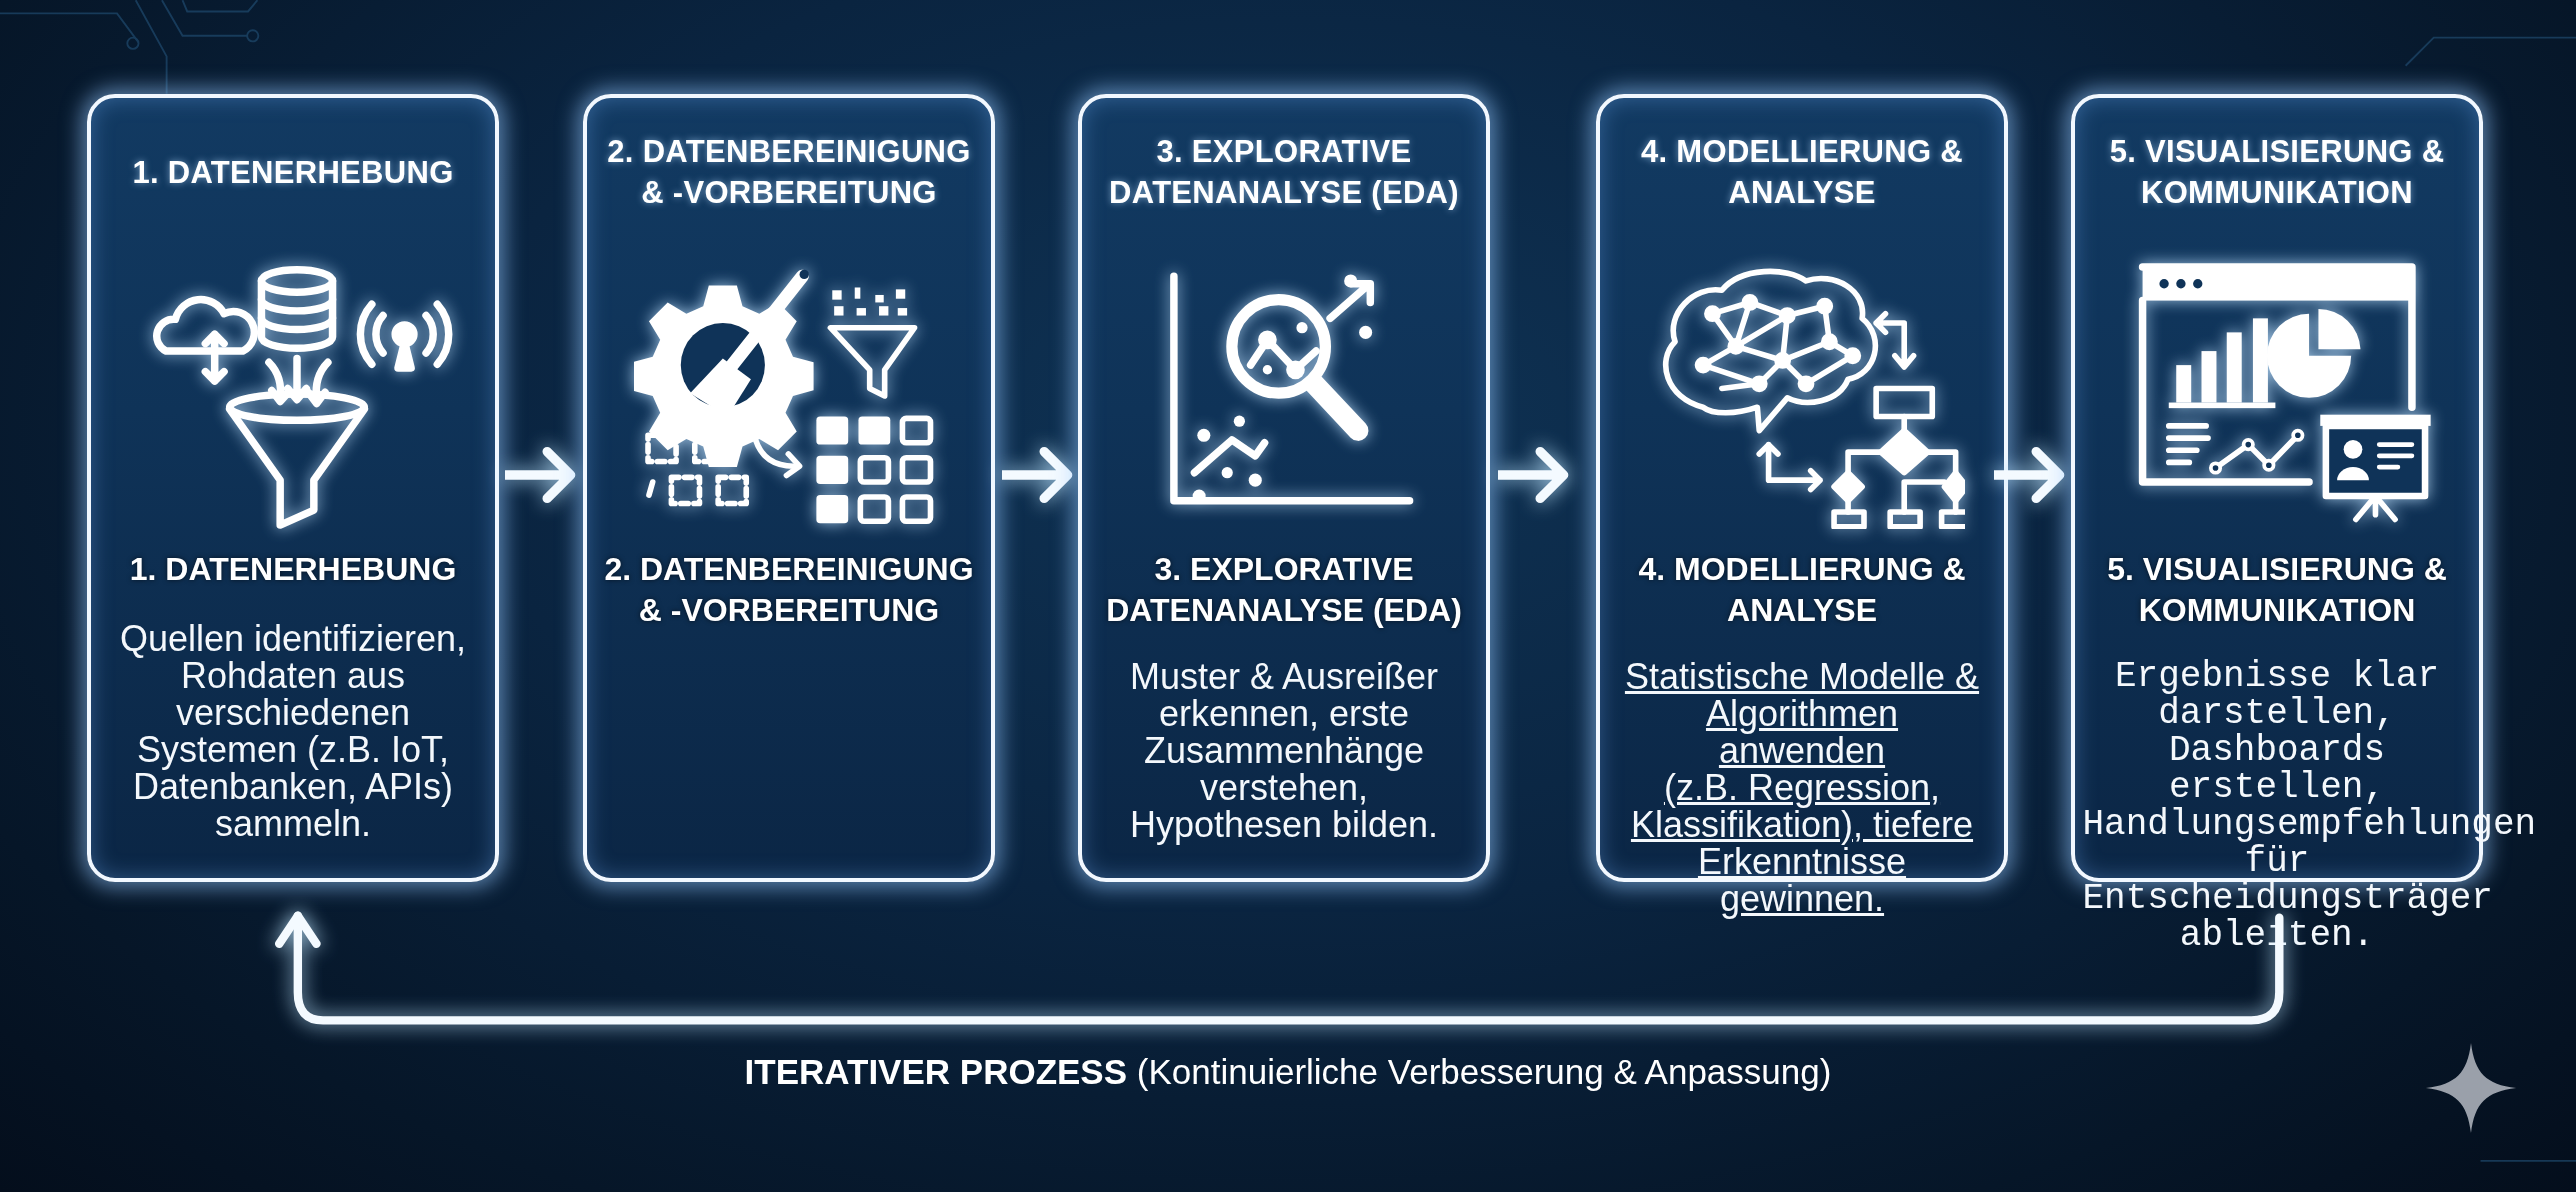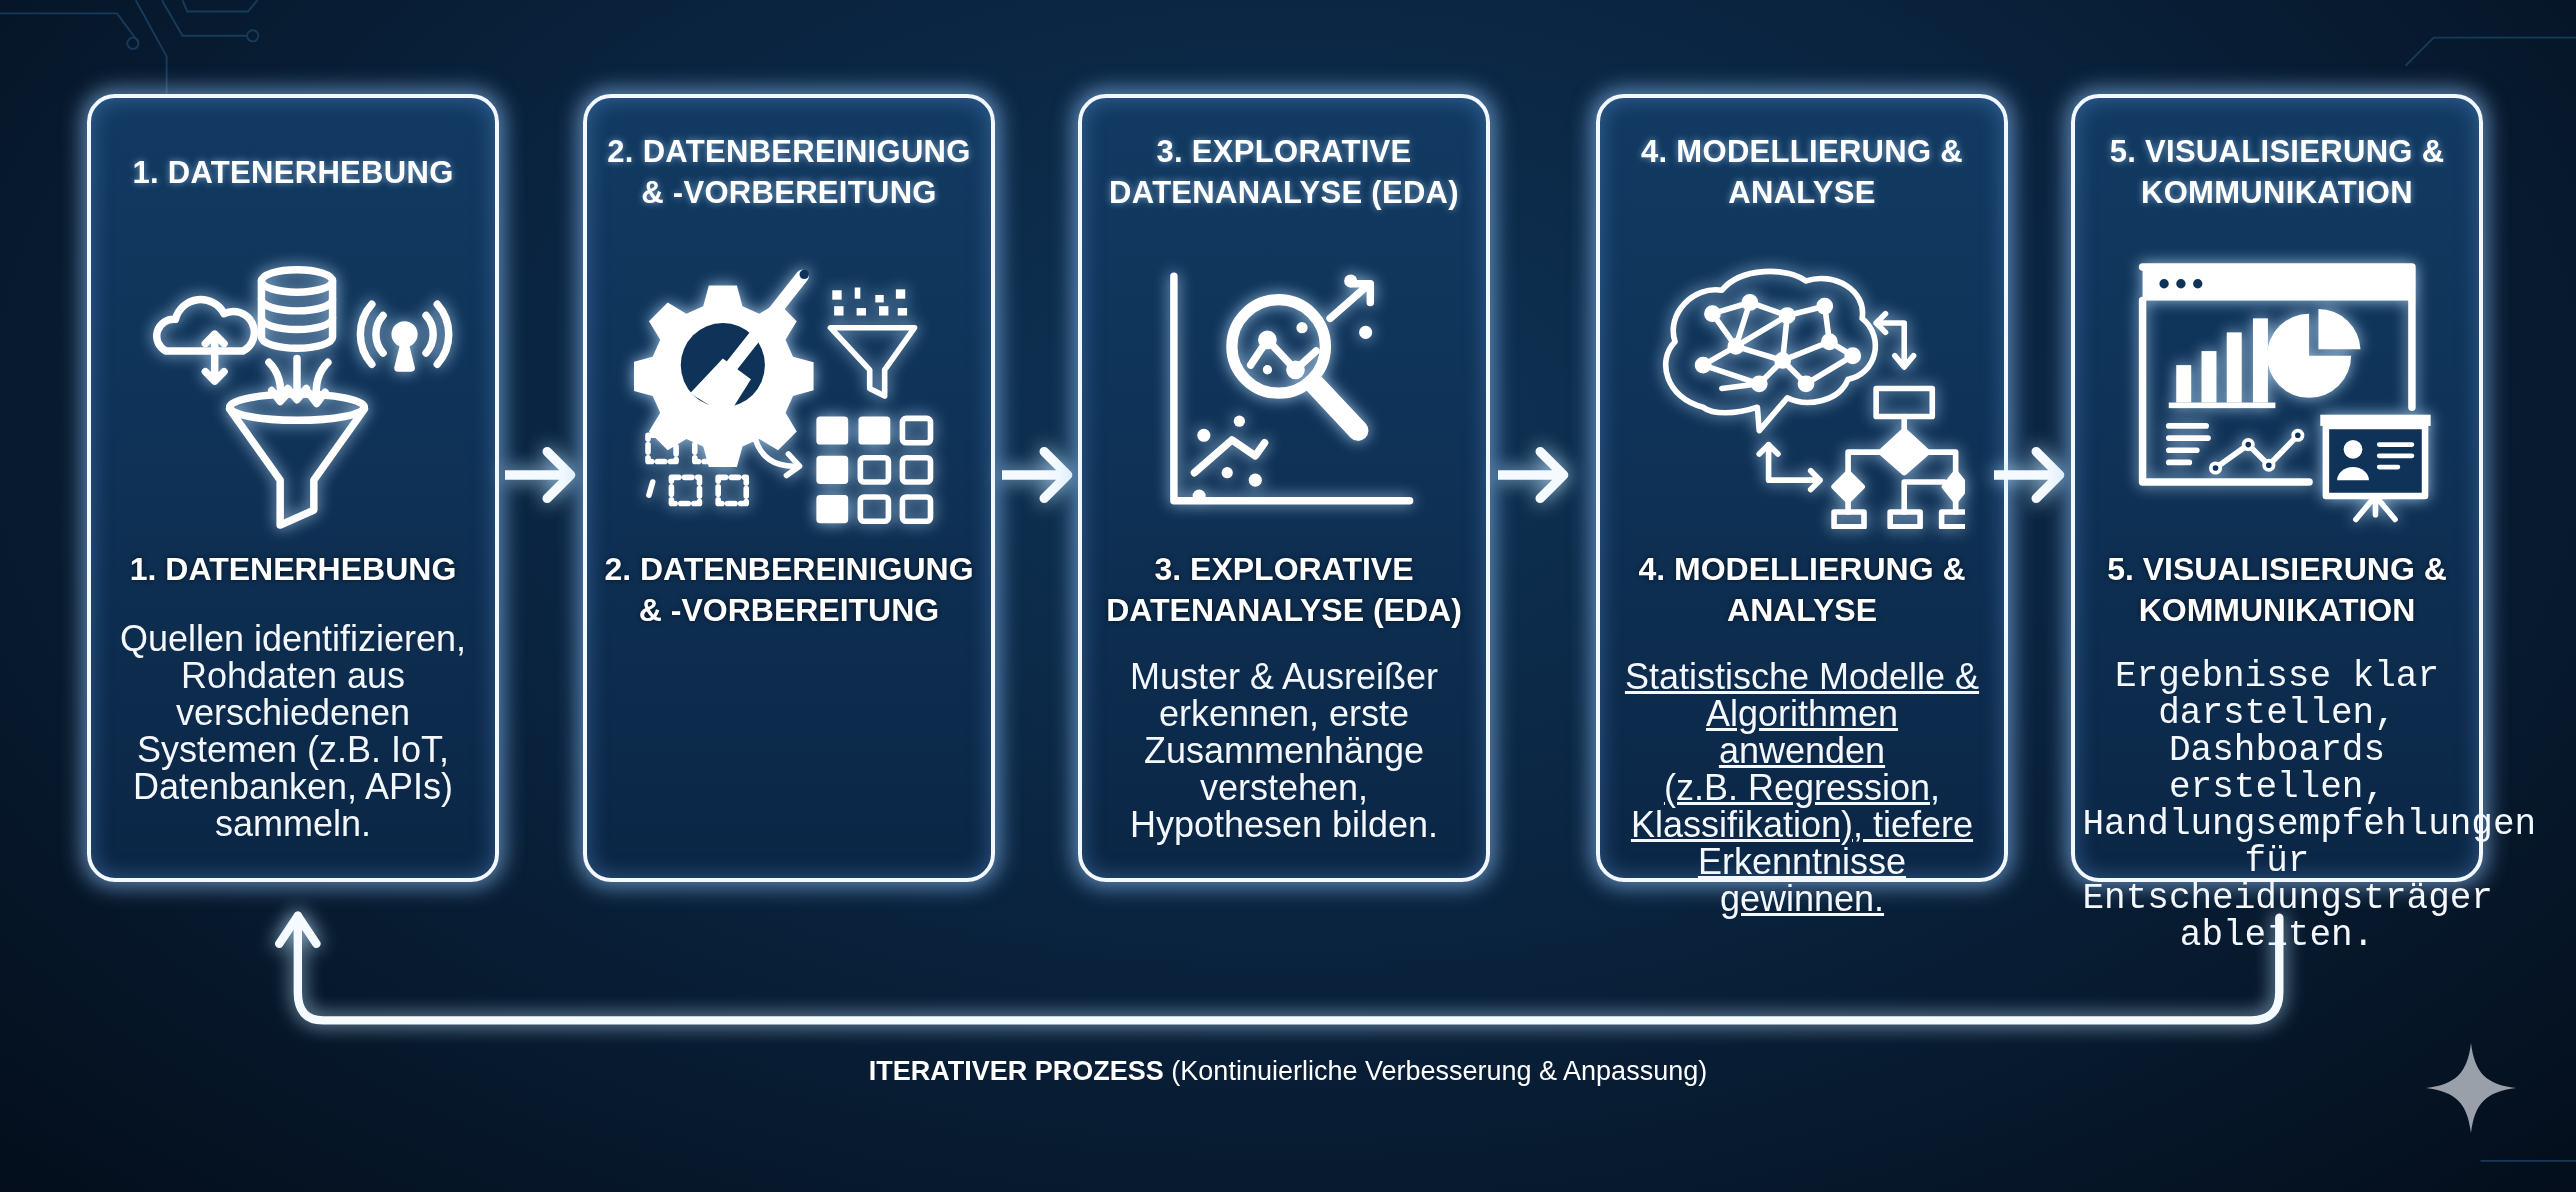--- a/index.html
+++ b/index.html
@@ -28,21 +28,21 @@
     text-shadow:0 0 5.6px rgba(0,0,0,0.6);
   }
   .card-title2.single{top:451px;}
   .card-desc{
     position:absolute;left:19px;right:19px;top:522px;text-align:center;
     font-size:36px;line-height:37px;color:#f4f8fc;
   }
   .arrow{position:absolute;top:442px;width:75px;height:66px;filter:drop-shadow(0 0 9.4px rgba(190,230,255,0.9));}
   .loop{position:absolute;left:262px;top:899px;width:2041px;height:140px;filter:drop-shadow(0 0 9.4px rgba(190,230,255,0.9));}
   .footer{
-    position:absolute;left:0;right:0;top:1050px;text-align:center;font-size:27px;line-height:43px;
+    position:absolute;left:0;right:0;top:1050px;text-align:center;font-size:35px;line-height:43px;
   }
   .footer b{font-weight:bold;}
   .sparkle{position:absolute;left:2424px;top:1041px;width:94px;height:94px;}
 </style>
 </head>
 <body>
 
 <svg class="circuit" viewBox="0 0 2752 1274">
   <g stroke="#1f4a6e" stroke-width="2" fill="none" opacity="0.7">
     <path d="M0 14 H125 L148 45"></path>

